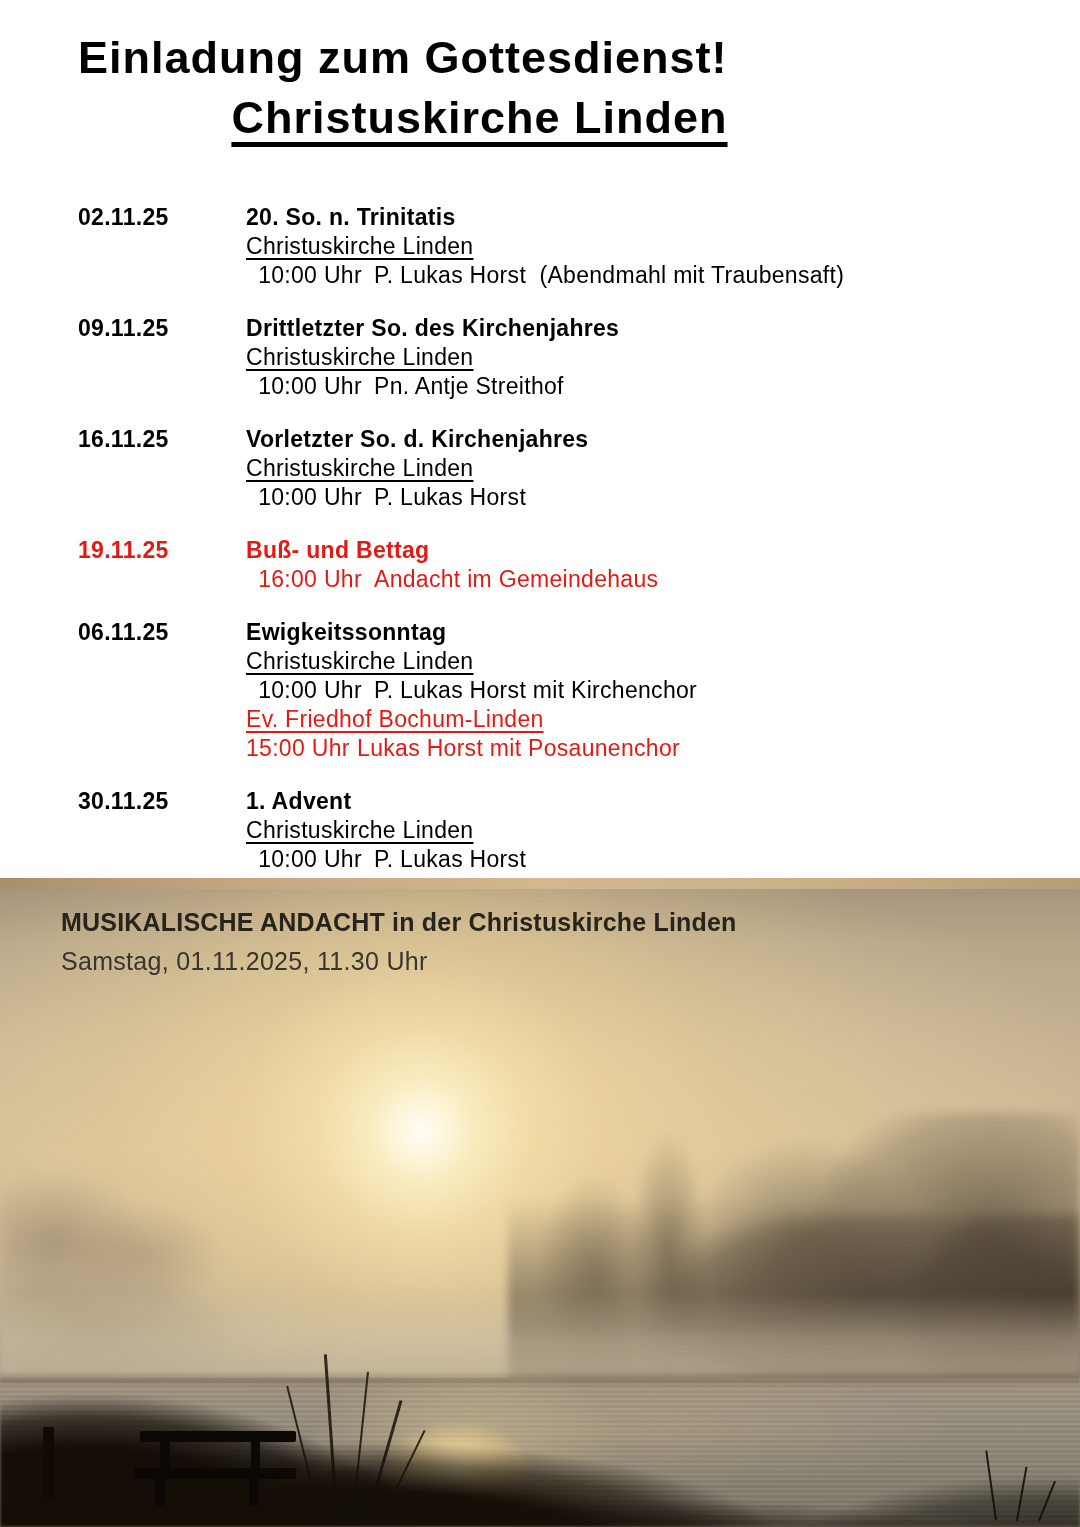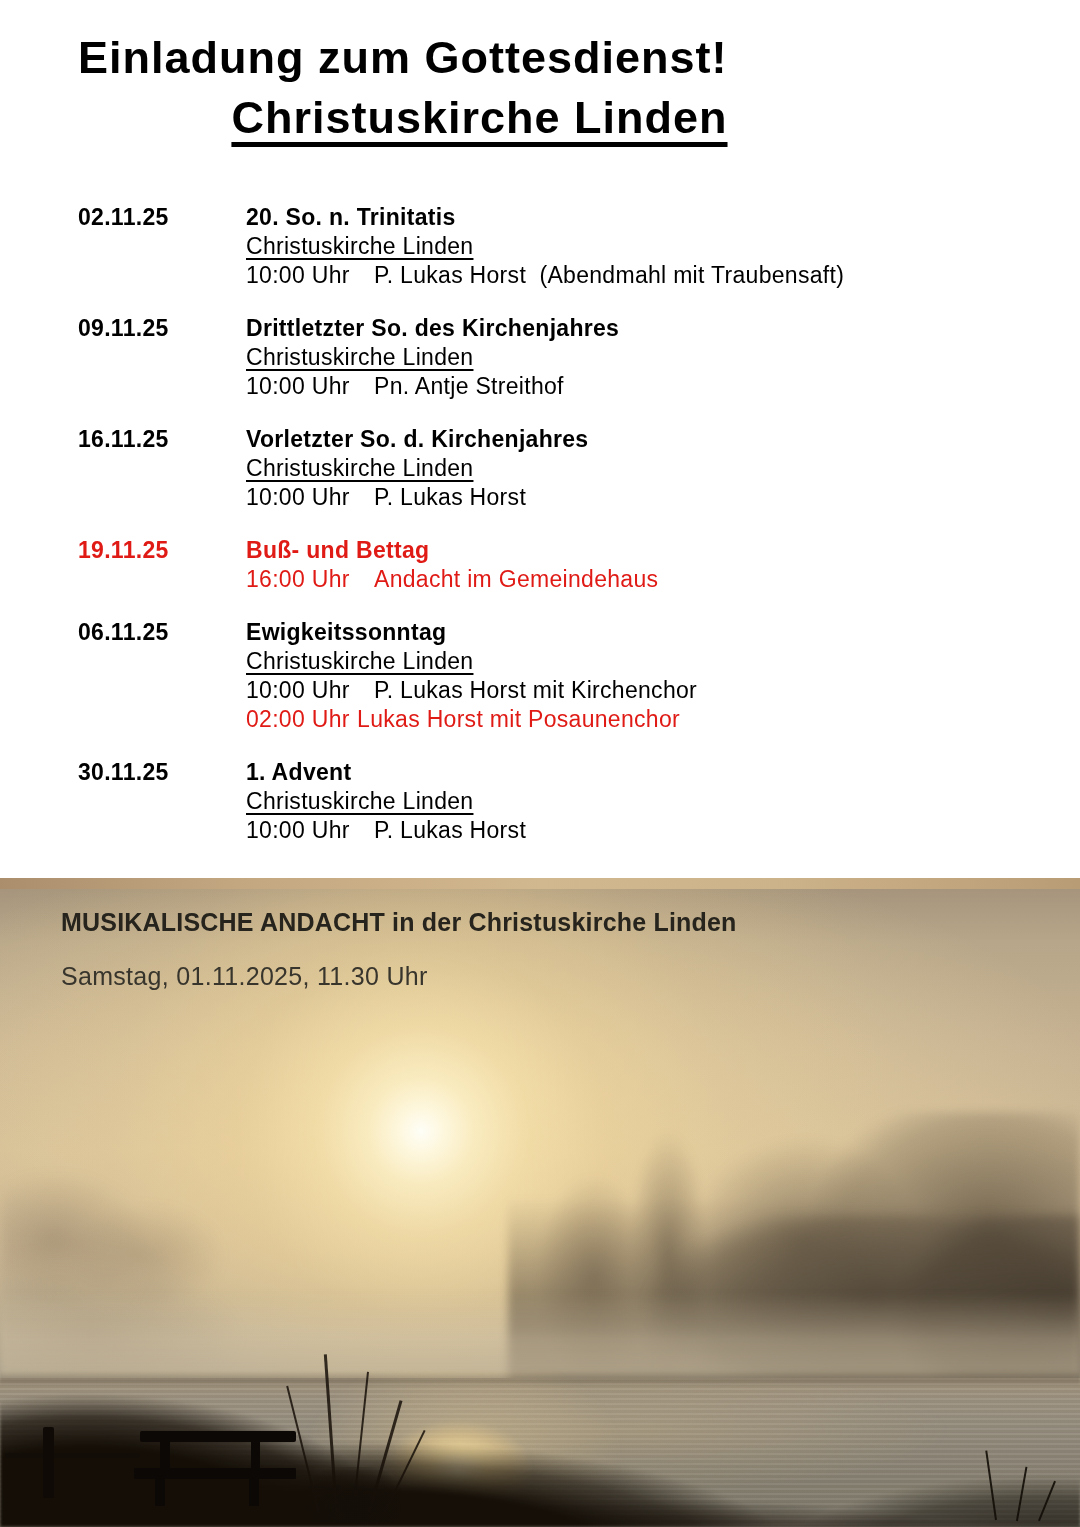--- a/index.html
+++ b/index.html
@@ -23,21 +23,21 @@
   }
 
   
   .services{position:absolute;left:78px;top:203px;width:940px;}
   .service{display:flex;margin-bottom:24px;}
   .service .date{width:129px;font-weight:bold;font-size:23px;line-height:29px;letter-spacing:0.3px;}
   .service .info{flex:1;}
   .line{font-size:23px;line-height:29px;letter-spacing:0.3px;white-space:pre-wrap;margin-left:39px;}
   .service-title{font-weight:bold;}
   .location{text-decoration:underline;text-decoration-thickness:2px;text-underline-offset:4px;}
-  .time .t.tab{display:inline-block;width:128px;}
+  .time .t.tab{display:inline-block;width:128px;text-align:center;}
   .time .t.notab{margin-right:0.32em;}
   .red{color:var(--accent-red,#e01b16);}
 
   
   .photo{
     position:absolute;left:0;top:878px;width:1080px;height:649px;overflow:hidden;
     background:
       radial-gradient(ellipse 85% 55% at 42% 34%, rgba(250,230,175,0.55) 0%, rgba(248,226,170,0.25) 45%, rgba(248,226,170,0) 72%),
       linear-gradient(180deg,#a3927a 0%,#b7a689 10%,#c6b292 26%,#d0bb96 42%,#c9b594 58%,#bbae92 70%,#a89f8a 77%,#968d7c 84%,#8b8273 100%);
   }
@@ -122,21 +122,21 @@
   .corner-plants .p2{left:45%;height:70%;transform:rotate(10deg);}
   .corner-plants .p3{left:70%;height:55%;transform:rotate(22deg);}
   .top-band{
     left:0;top:0;width:100%;height:11px;
     background:linear-gradient(90deg,#ab8f6d 0%,#c3a781 22%,#d2b88e 50%,#cdb389 72%,#b89c76 100%);
   }
 
   
   .photo-caption{position:absolute;left:61px;top:28px;}
   .photo-heading{font-size:25px;font-weight:bold;letter-spacing:0.2px;color:#26241d;line-height:33px;}
-  .photo-sub{font-size:25px;color:#38352d;line-height:33px;margin-top:21px;letter-spacing:0.3px;}
+  .photo-sub{font-size:25px;color:#38352d;line-height:33px;margin-top:6px;letter-spacing:0.3px;}
 </style>
 </head>
 <body>
 
 <div class="page">
 
   <header class="header">
     <h1 class="title">
       <span>Einladung zum Gottesdienst!</span><br>
       <span class="u">Christuskirche Linden</span>
@@ -174,21 +174,22 @@
           <div class="line service-title">Buß- und Bettag</div>
           <div class="line time red"><span class="t tab">16:00 Uhr</span><span class="d">Andacht im Gemeindehaus</span></div>
         </div>
       </div>
       <div class="service">
         <div class="date">06.11.25</div>
         <div class="info">
           <div class="line service-title">Ewigkeitssonntag</div>
           <div class="line location">Christuskirche Linden</div>
           <div class="line time"><span class="t tab">10:00 Uhr</span><span class="d">P. Lukas Horst mit Kirchenchor</span></div>
-          <div class="line time red"><span class="t notab">02:00 Uhr</span><span class="d">Lukas Horst mit Posaunenchor</span></div>
+          <div class="line location red">Ev. Friedhof Bochum-Linden</div>
+          <div class="line time red"><span class="t notab">15:00 Uhr</span><span class="d">Lukas Horst mit Posaunenchor</span></div>
         </div>
       </div>
       <div class="service">
         <div class="date">30.11.25</div>
         <div class="info">
           <div class="line service-title">1. Advent</div>
           <div class="line location">Christuskirche Linden</div>
           <div class="line time"><span class="t tab">10:00 Uhr</span><span class="d">P. Lukas Horst</span></div>
         </div>
       </div>

